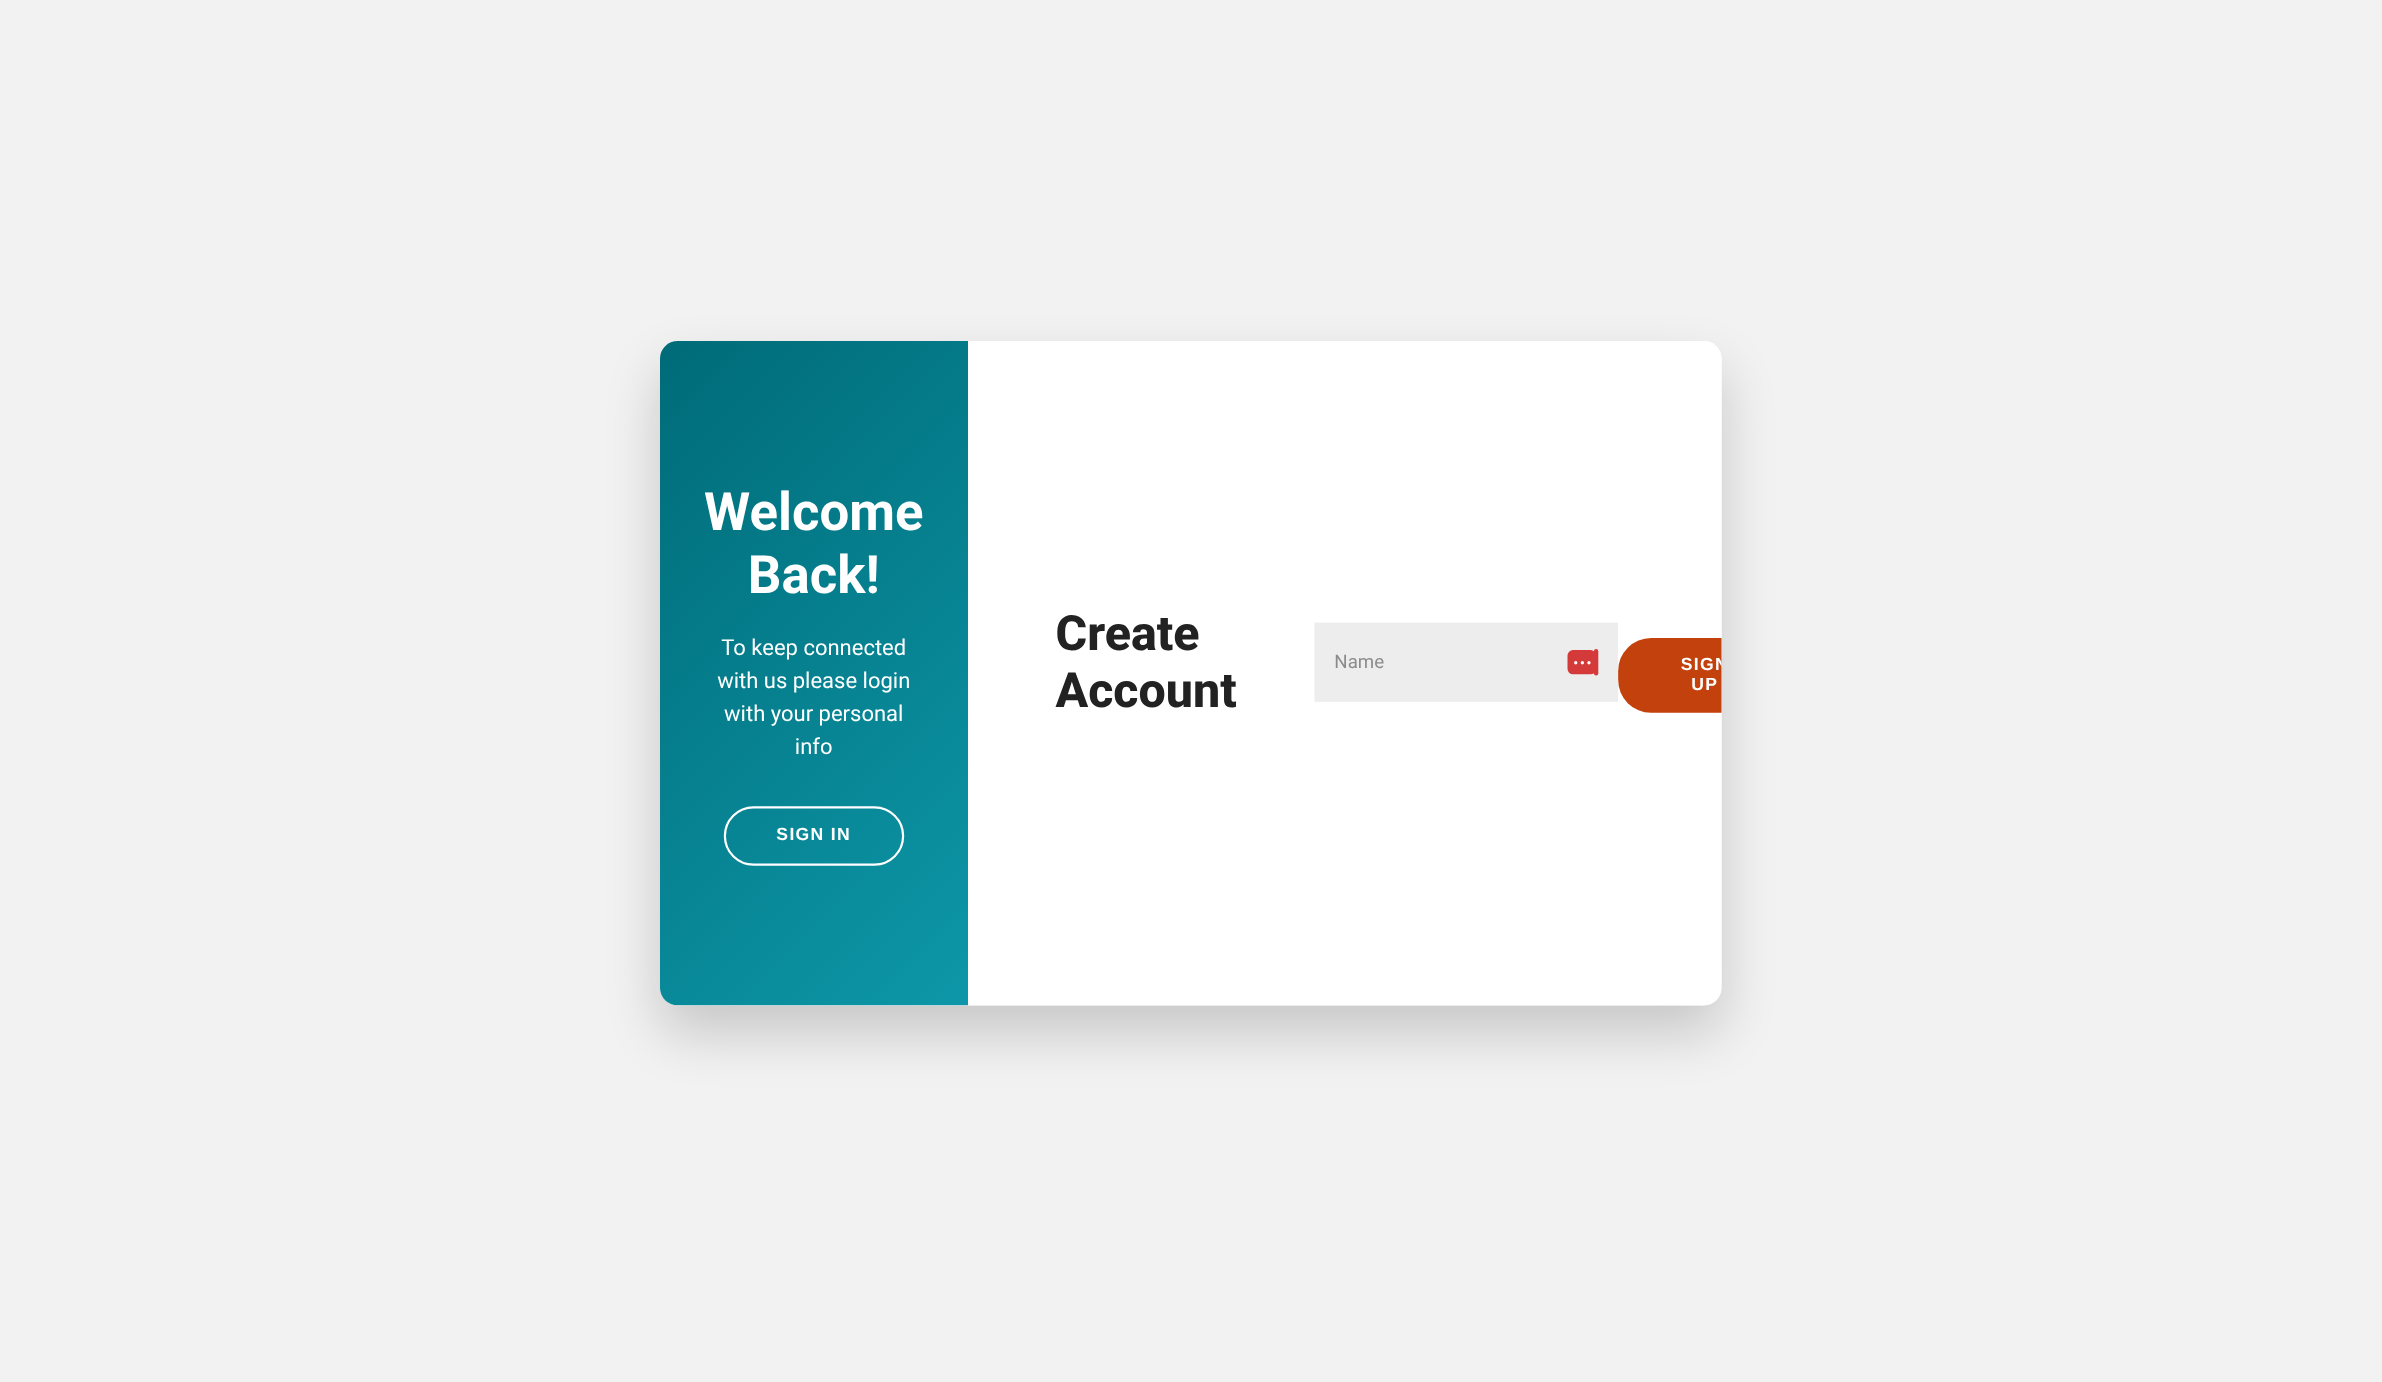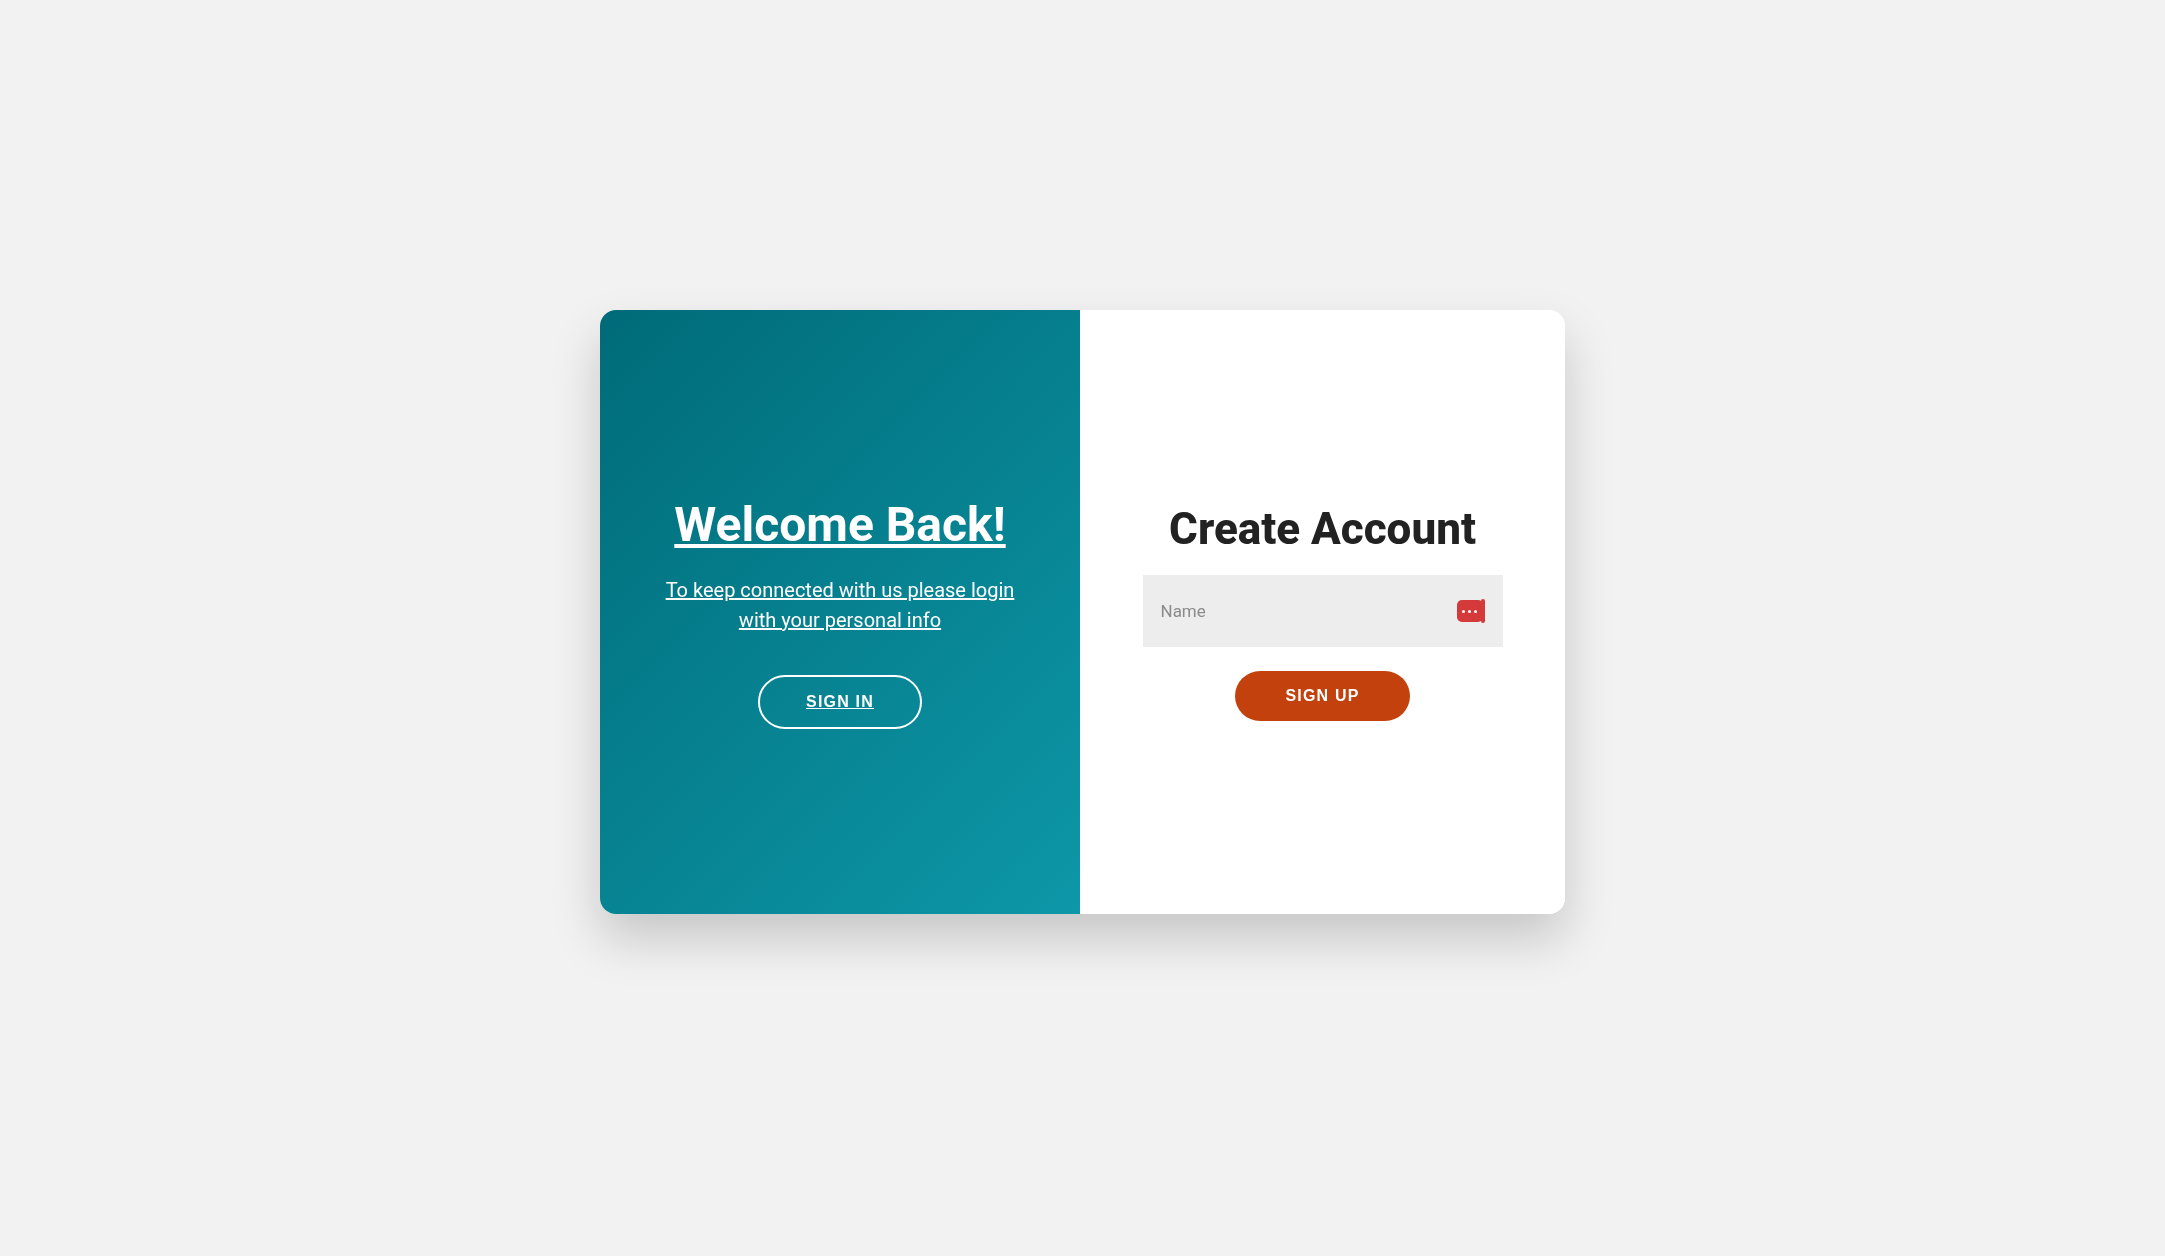--- a/index.html
+++ b/index.html
@@ -29,21 +29,20 @@
     .panel-left {
       width: 480px;
       background: linear-gradient(135deg, #006b78 0%, #0d97a8 100%);
       color: #ffffff;
       display: flex;
       flex-direction: column;
       align-items: center;
       justify-content: center;
       text-align: center;
       padding: 60px 40px;
-      text-decoration: underline;
     }
     .welcome-title {
       font-size: 48px;
       font-weight: 700;
       margin-bottom: 22px;
     }
     .welcome-subtitle {
       font-size: 20px;
       font-weight: 400;
       line-height: 1.5;
@@ -58,24 +57,24 @@
       font-weight: 600;
       letter-spacing: 1.2px;
       padding: 16px 46px;
       border-radius: 30px;
       cursor: pointer;
     }
     .panel-right {
       flex: 1;
       background: #ffffff;
       display: flex;
-      flex-direction: column;
+      flex-direction: row;
       align-items: center;
       justify-content: center;
-      padding: 60px 48px;
+      padding: 60px 80px;
     }
     .create-title {
       font-size: 44px;
       font-weight: 800;
       color: #222222;
       margin-bottom: 20px;
     }
     .field-wrap {
       width: 360px;
       position: relative;

